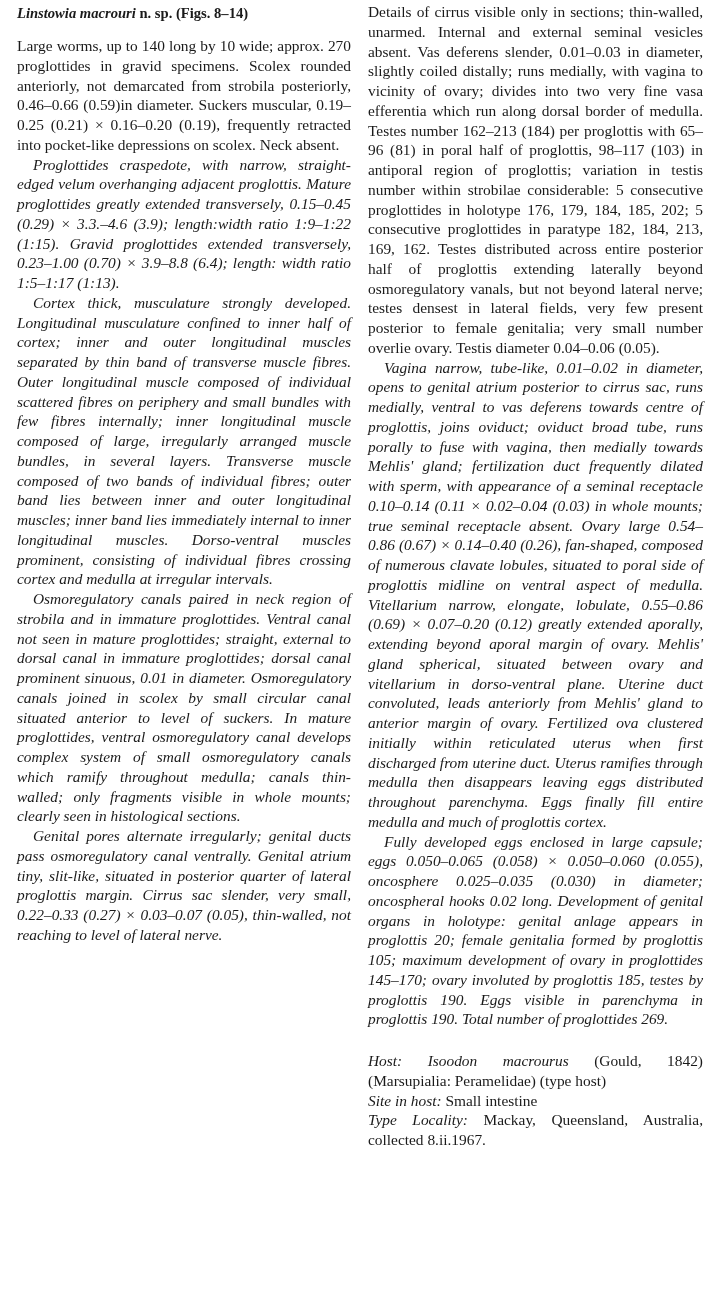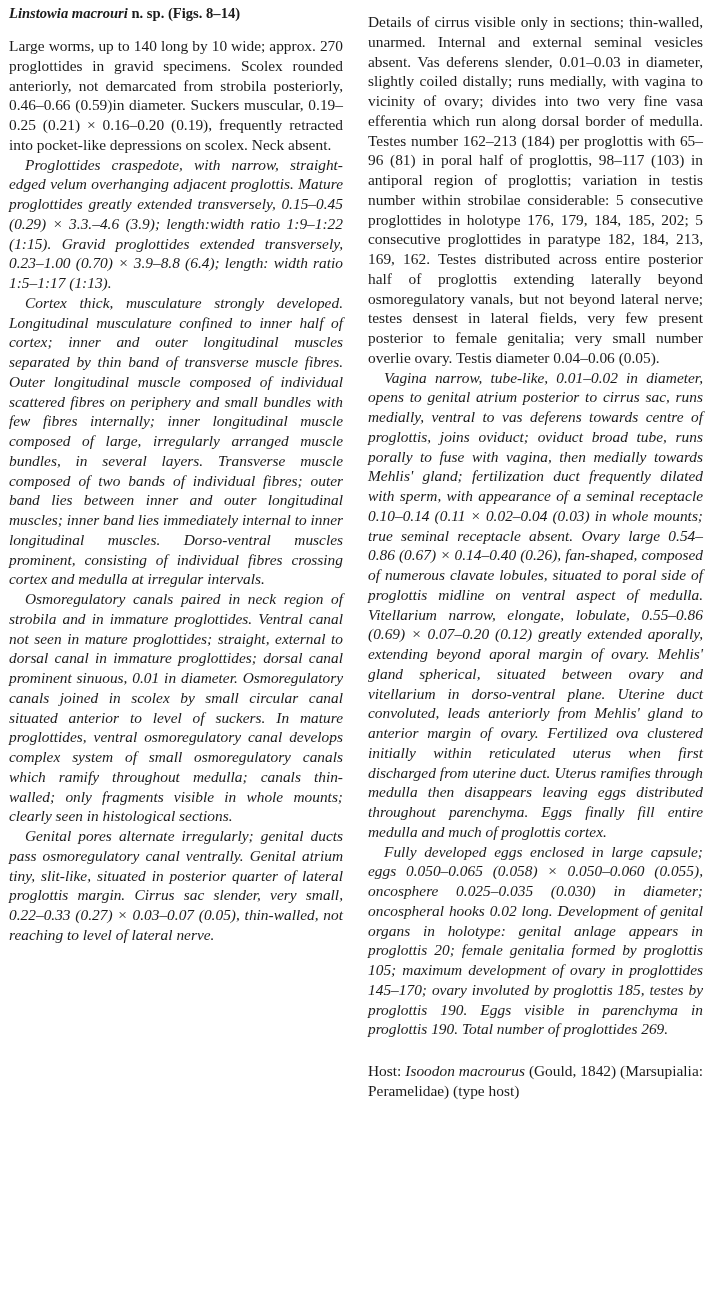--- a/index.html
+++ b/index.html
@@ -4,31 +4,31 @@
 <style>
   html, body { margin: 0; padding: 0; background: #ffffff; }
   body {
     width: 710px; height: 1296px; overflow: hidden; position: relative;
     font-family: "Liberation Serif", "DejaVu Serif", serif;
     color: #1a1a1a;
     font-size: 15.4px;
     line-height: 19.75px;
   }
   .col { position: absolute; top: 0; }
-  .col-left { left: 9px; width: 334px; }
-  .col-right { left: 368px; width: 335px; top: 12px; }
+  .col-left { left: 17px; width: 334px; }
+  .col-right { left: 368px; width: 335px; top: 2px; }
   .heading {
     font-weight: bold; font-size: 14.6px; margin: 4px 0 14px 0; line-height: 18px;
   }
   .heading .sp { font-style: italic; }
   p { margin: 0; text-align: justify; hyphens: manual; }
   p.indent { text-indent: 16px; font-style: italic; }
   .meta { margin-top: 22px; }
   .meta div { text-align: justify; }
-  .meta .lbl { }
+  .meta .lbl { font-style: italic; }
   .meta .it { font-style: italic; }
 </style>
 </head>
 <body>
 
 <div class="col col-left">
   <div class="heading">
     <span class="sp">Linstowia macrouri</span><span> n. sp. (Figs. 8–14)</span>
   </div>
   <p>Large worms, up to 140 long by 10 wide; approx. 270 proglottides in gravid specimens. Scolex rounded anteriorly, not demarcated from strobila posteriorly, 0.46–0.66 (0.59)in diameter. Suckers muscular, 0.19–0.25 (0.21) × 0.16–0.20 (0.19), frequently retracted into pocket-like depressions on scolex. Neck absent.</p>
@@ -41,14 +41,20 @@
 <div class="col col-right">
   <p>Details of cirrus visible only in sections; thin-walled, unarmed. Internal and external seminal vesicles absent. Vas deferens slender, 0.01–0.03 in diameter, slightly coiled distally; runs medially, with vagina to vicinity of ovary; divides into two very fine vasa efferentia which run along dorsal border of medulla. Testes number 162–213 (184) per proglottis with 65–96 (81) in poral half of proglottis, 98–117 (103) in antiporal region of proglottis; variation in testis number within strobilae considerable: 5 consecutive proglottides in holotype 176, 179, 184, 185, 202; 5 consecutive proglottides in paratype 182, 184, 213, 169, 162. Testes distributed across entire posterior half of proglottis extending laterally beyond osmoregulatory vanals, but not beyond lateral nerve; testes densest in lateral fields, very few present posterior to female genitalia; very small number overlie ovary. Testis diameter 0.04–0.06 (0.05).</p>
   <p class="indent">Vagina narrow, tube-like, 0.01–0.02 in diameter, opens to genital atrium posterior to cirrus sac, runs medially, ventral to vas deferens towards centre of proglottis, joins oviduct; oviduct broad tube, runs porally to fuse with vagina, then medially towards Mehlis' gland; fertilization duct frequently dilated with sperm, with appearance of a seminal receptacle 0.10–0.14 (0.11 × 0.02–0.04 (0.03) in whole mounts; true seminal receptacle absent. Ovary large 0.54–0.86 (0.67) × 0.14–0.40 (0.26), fan-shaped, composed of numerous clavate lobules, situated to poral side of proglottis midline on ventral aspect of medulla. Vitellarium narrow, elongate, lobulate, 0.55–0.86 (0.69) × 0.07–0.20 (0.12) greatly extended aporally, extending beyond aporal margin of ovary. Mehlis' gland spherical, situated between ovary and vitellarium in dorso-ventral plane. Uterine duct convoluted, leads anteriorly from Mehlis' gland to anterior margin of ovary. Fertilized ova clustered initially within reticulated uterus when first discharged from uterine duct. Uterus ramifies through medulla then disappears leaving eggs distributed throughout parenchyma. Eggs finally fill entire medulla and much of proglottis cortex.</p>
   <p class="indent">Fully developed eggs enclosed in large capsule; eggs 0.050–0.065 (0.058) × 0.050–0.060 (0.055), oncosphere 0.025–0.035 (0.030) in diameter; oncospheral hooks 0.02 long. Development of genital organs in holotype: genital anlage appears in proglottis 20; female genitalia formed by proglottis 105; maximum development of ovary in proglottides 145–170; ovary involuted by proglottis 185, testes by proglottis 190. Eggs visible in parenchyma in proglottis 190. Total number of proglottides 269.</p>
 
   <div class="meta">
     <div>
       <span class="lbl">Host:</span>
       <span class="it">Isoodon macrourus</span><span> (Gould, 1842) (Marsupialia: Peramelidae) (type host)</span>
     </div>
+    <div>
+      <span class="lbl">Site in host:</span><span> Small intestine</span>
+    </div>
+    <div>
+      <span class="lbl">Type Locality:</span><span> Mackay, Queensland, Australia, collected 8.ii.1967.</span>
+    </div>
   </div>
 </div>
 
 </body></html>

